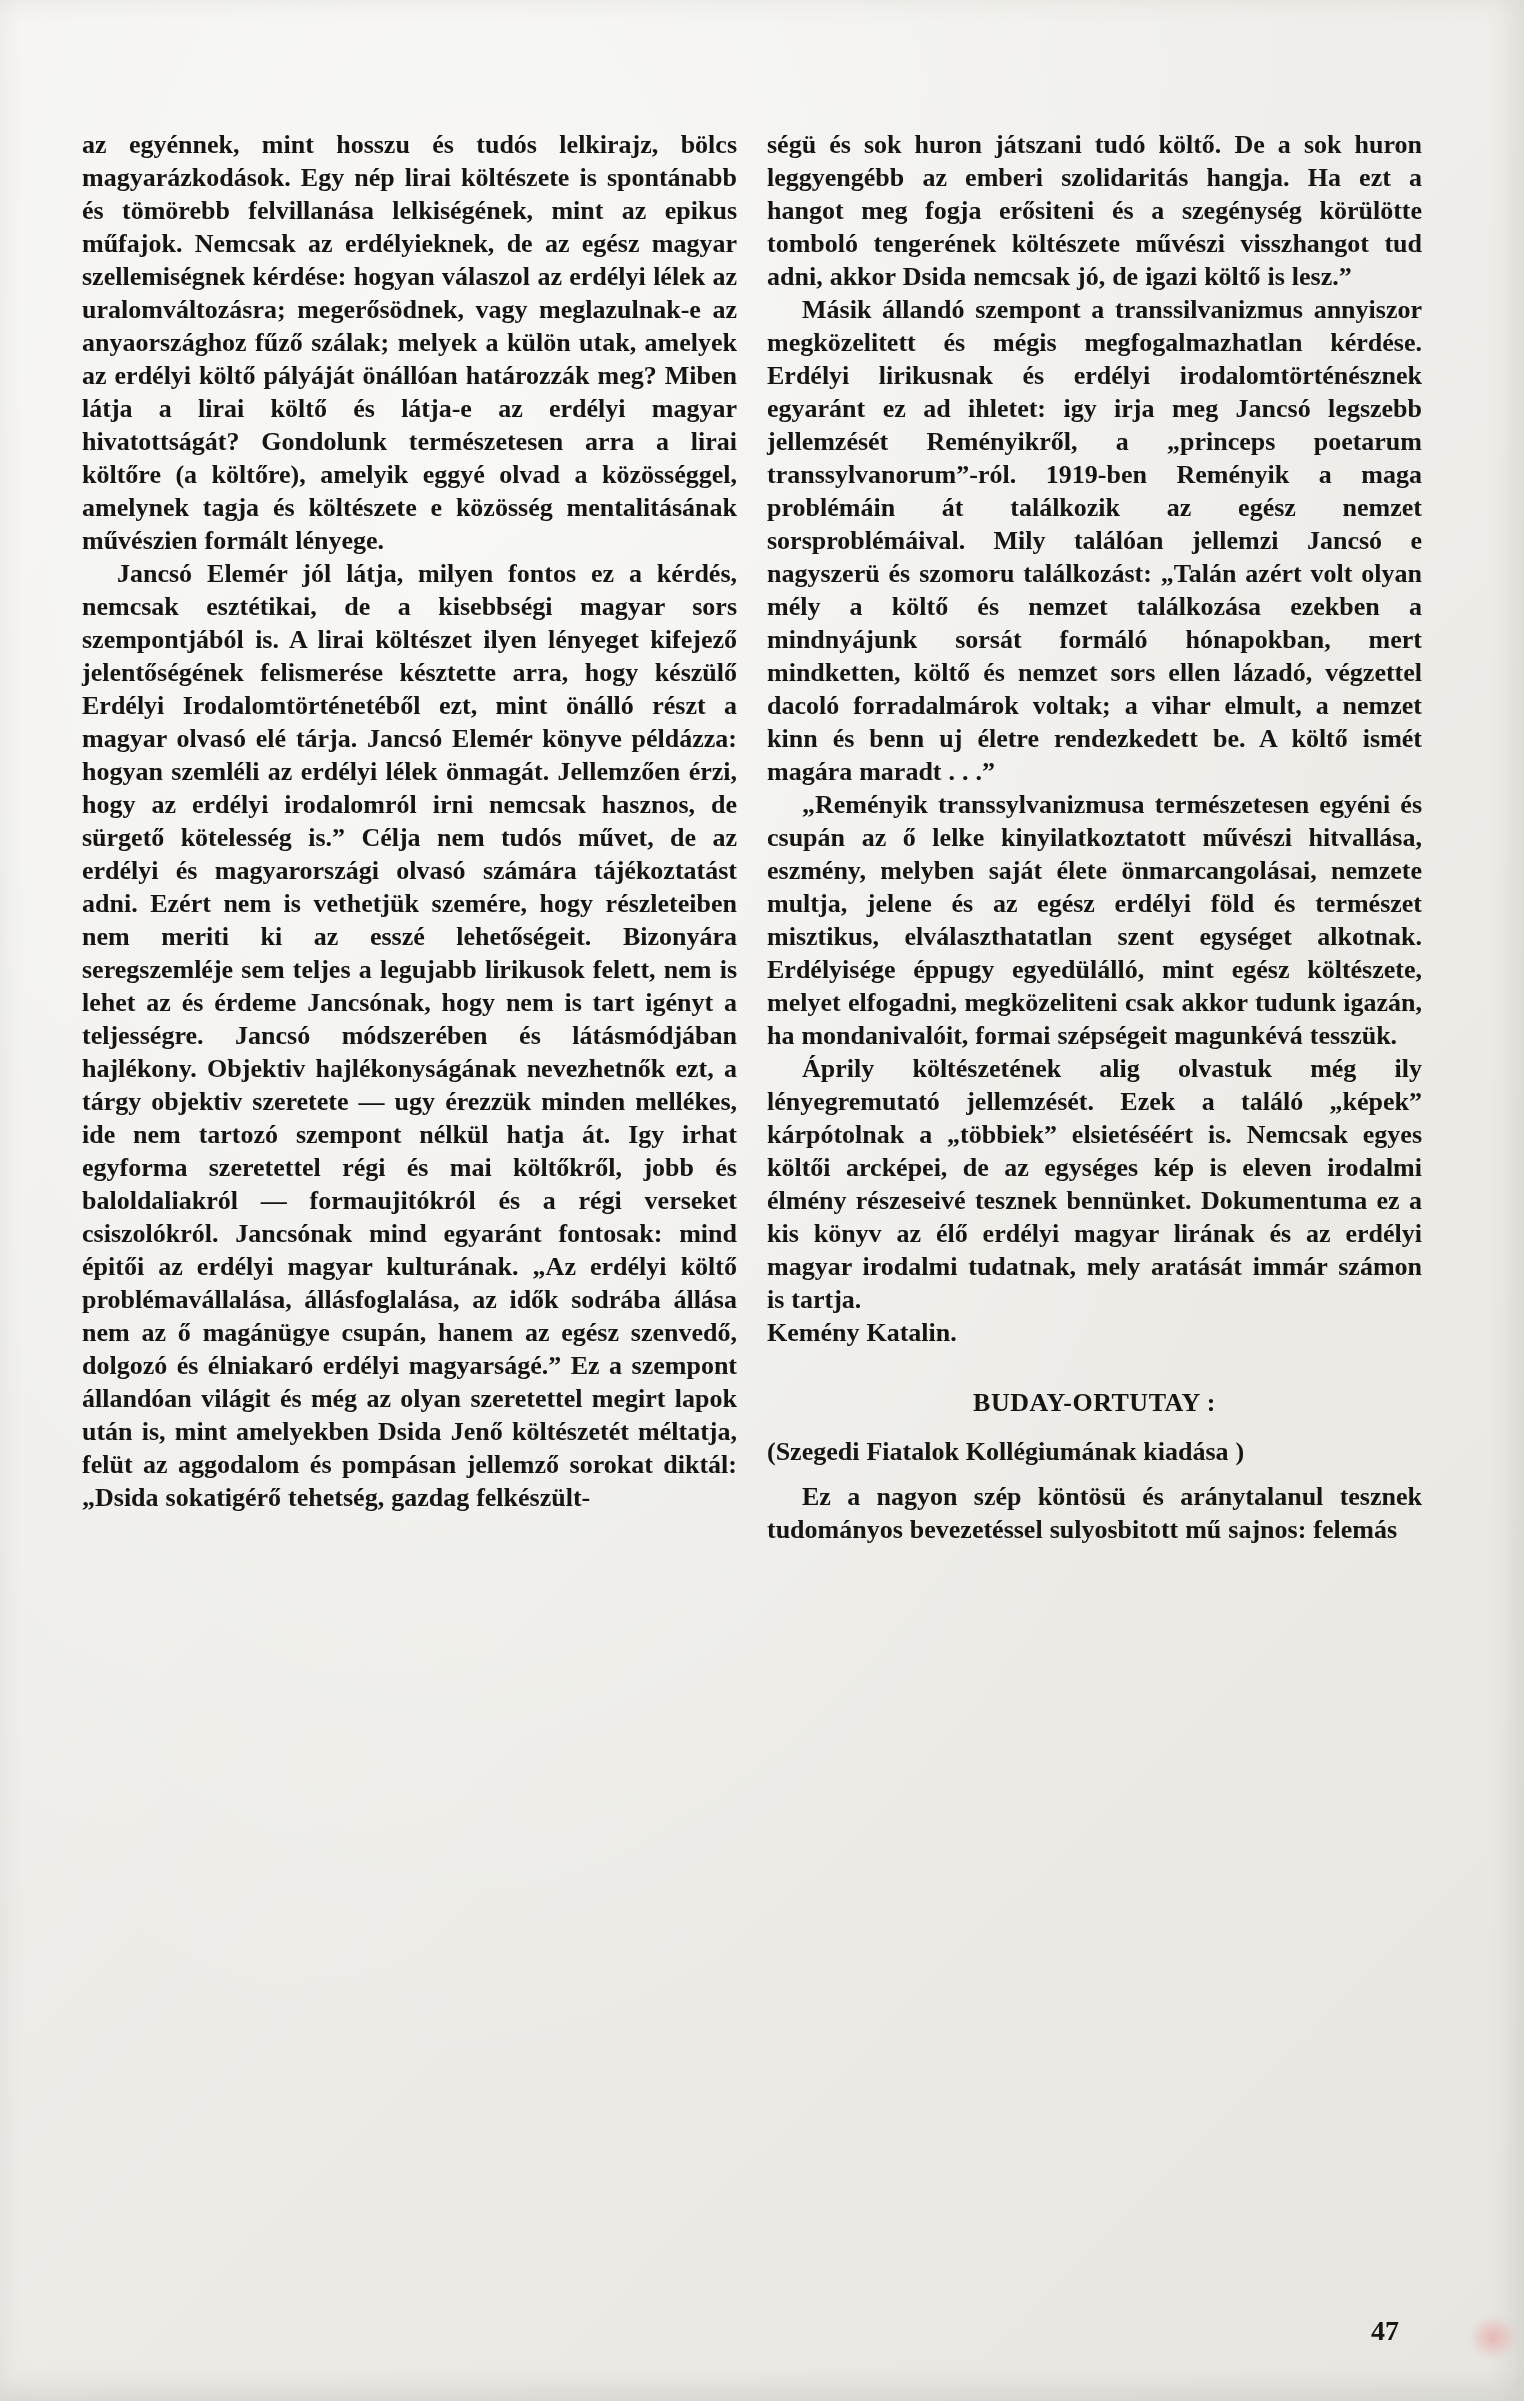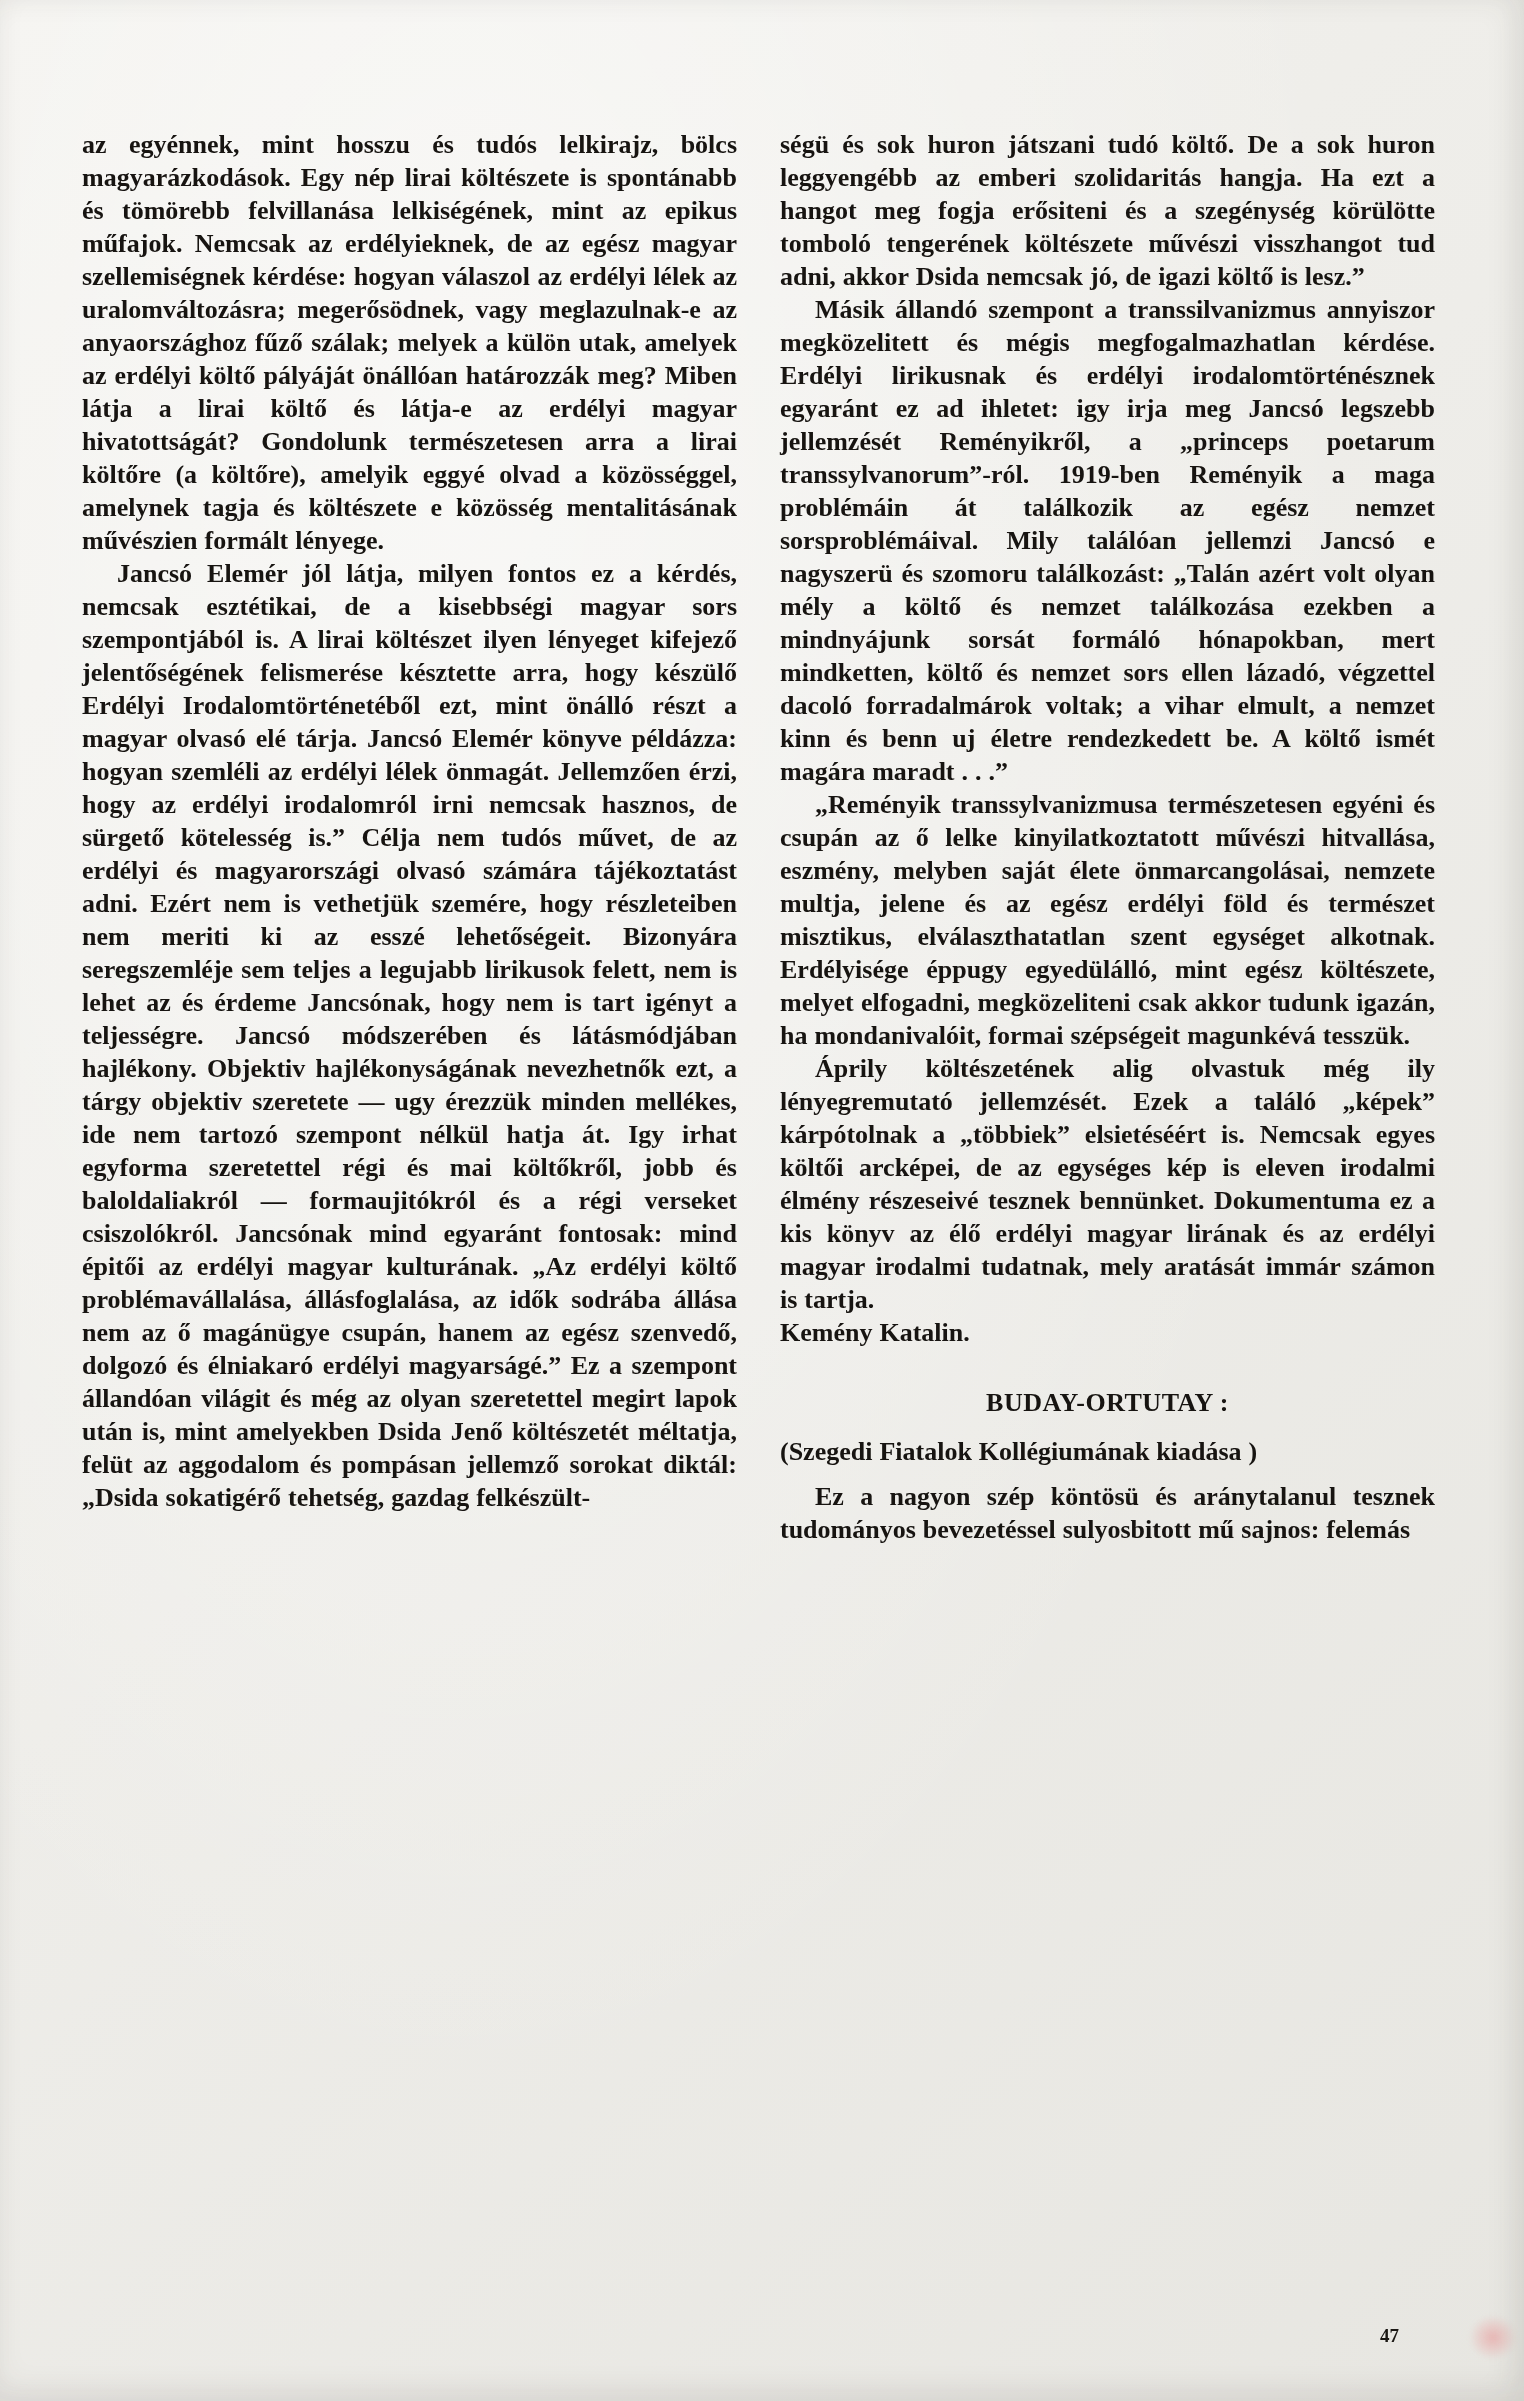--- a/index.html
+++ b/index.html
@@ -21,21 +21,21 @@
     background:
       radial-gradient(ellipse at 30% 20%, rgba(255,255,255,0.55), rgba(255,255,255,0) 60%),
       linear-gradient(135deg, #f3f2ee 0%, #eeede9 45%, #e7e6e1 100%);
     box-shadow: inset -13px 0 28px rgba(60,55,45,0.07), inset 0 -15px 28px rgba(60,55,45,0.06);
   }
   .columns {
     position: absolute;
     left: 82px;
     top: 128px;
     display: flex;
-    gap: 43px;
+    gap: 30px;
   }
   .col {
     width: 655px;
   }
   .col p {
     margin: 0;
     font-size: 26px;
     line-height: 33px;
     font-weight: bold;
     text-align: justify;
@@ -64,21 +64,21 @@
     display: block;
   }
   .col p.imprint {
     text-indent: 0;
     margin-bottom: 12px;
   }
   .page-number {
     position: absolute;
     right: 125px;
     bottom: 54px;
-    font-size: 19px;
+    font-size: 28px;
     font-weight: bold;
     color: #1a1713;
   }
   .artifact {
     position: absolute;
     right: 7.4px;
     bottom: 41px;
     width: 48px;
     height: 45px;
     background: radial-gradient(closest-side, rgba(232,150,150,0.6), rgba(232,150,150,0));

